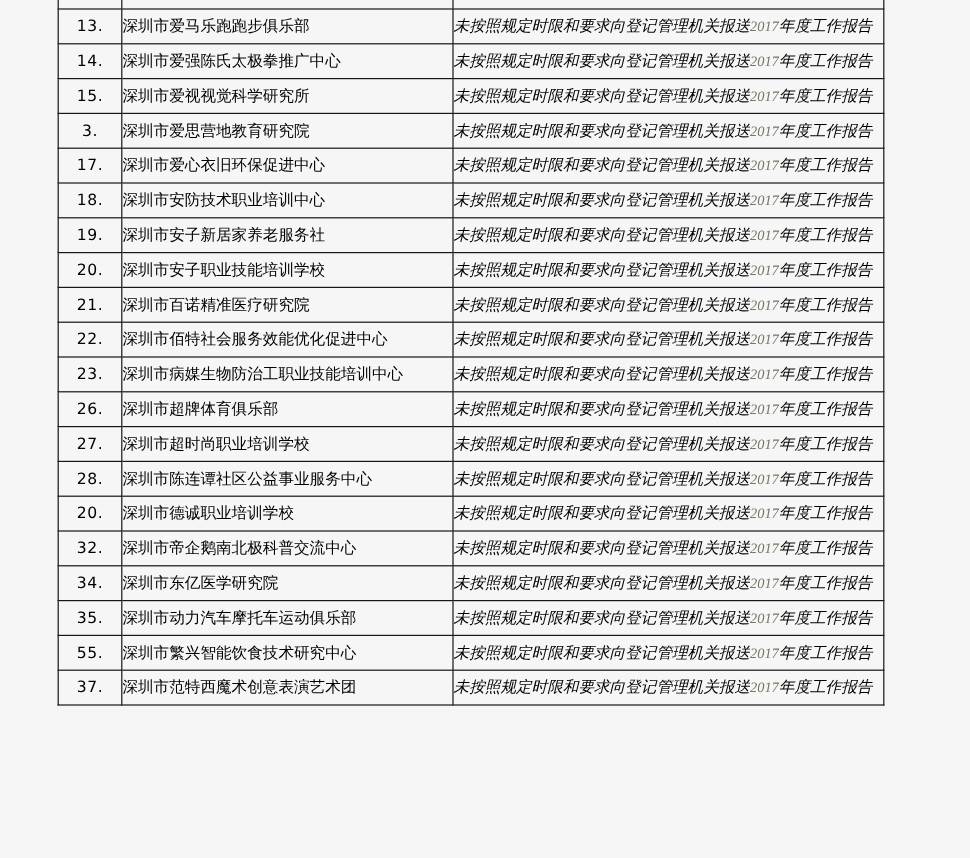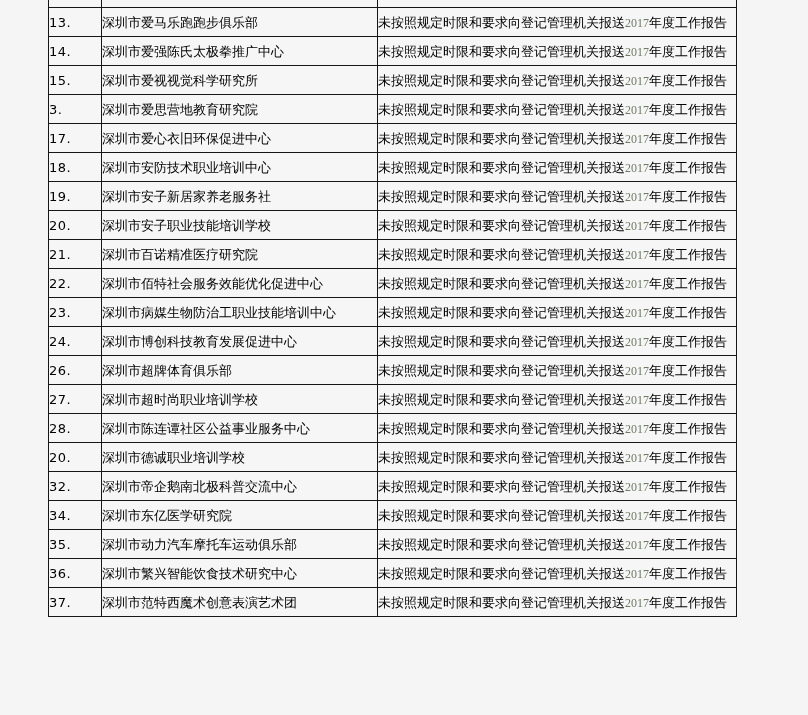--- a/index.html
+++ b/index.html
@@ -31,31 +31,32 @@
     padding: 0;
     vertical-align: middle;
     font-size: 13px;
     line-height: 1;
     color: #000000;
     white-space: nowrap;
     overflow: hidden;
   }
   td.col-num {
     width: 52px;
-    text-align: left;
+    text-align: center;
     font-size: 12px;
     letter-spacing: 0.5px;
   }
   td.col-name {
     width: 275px;
     padding-left: 3px;
   }
   td.col-reason {
     width: 358px;
     padding-left: 3px;
+    font-style: italic;
   }
   .year {
     font-family: "Liberation Serif", serif;
     font-size: 12px;
     color: #6f7a63;
   }
 </style>
 </head>
 <body>
 
@@ -150,27 +151,20 @@
   </tr>
 
   <tr>
     <td class="col-num">23.</td>
     <td class="col-name">深圳市病媒生物防治工职业技能培训中心</td>
     <td class="col-reason">
       <span>未按照规定时限和要求向登记管理机关报送</span><span class="year">2017</span><span>年度工作报告</span>
     </td>
   </tr>
 
-  <tr>
-    <td class="col-num">24.</td>
-    <td class="col-name">深圳市博创科技教育发展促进中心</td>
-    <td class="col-reason">
-      <span>未按照规定时限和要求向登记管理机关报送</span><span class="year">2017</span><span>年度工作报告</span>
-    </td>
-  </tr>
 
 
   <tr>
     <td class="col-num">26.</td>
     <td class="col-name">深圳市超牌体育俱乐部</td>
     <td class="col-reason">
       <span>未按照规定时限和要求向登记管理机关报送</span><span class="year">2017</span><span>年度工作报告</span>
     </td>
   </tr>
 
@@ -219,21 +213,21 @@
 
   <tr>
     <td class="col-num">35.</td>
     <td class="col-name">深圳市动力汽车摩托车运动俱乐部</td>
     <td class="col-reason">
       <span>未按照规定时限和要求向登记管理机关报送</span><span class="year">2017</span><span>年度工作报告</span>
     </td>
   </tr>
 
   <tr>
-    <td class="col-num">36.</td>
+    <td class="col-num">55.</td>
     <td class="col-name">深圳市繁兴智能饮食技术研究中心</td>
     <td class="col-reason">
       <span>未按照规定时限和要求向登记管理机关报送</span><span class="year">2017</span><span>年度工作报告</span>
     </td>
   </tr>
 
   <tr>
     <td class="col-num">37.</td>
     <td class="col-name">深圳市范特西魔术创意表演艺术团</td>
     <td class="col-reason">

